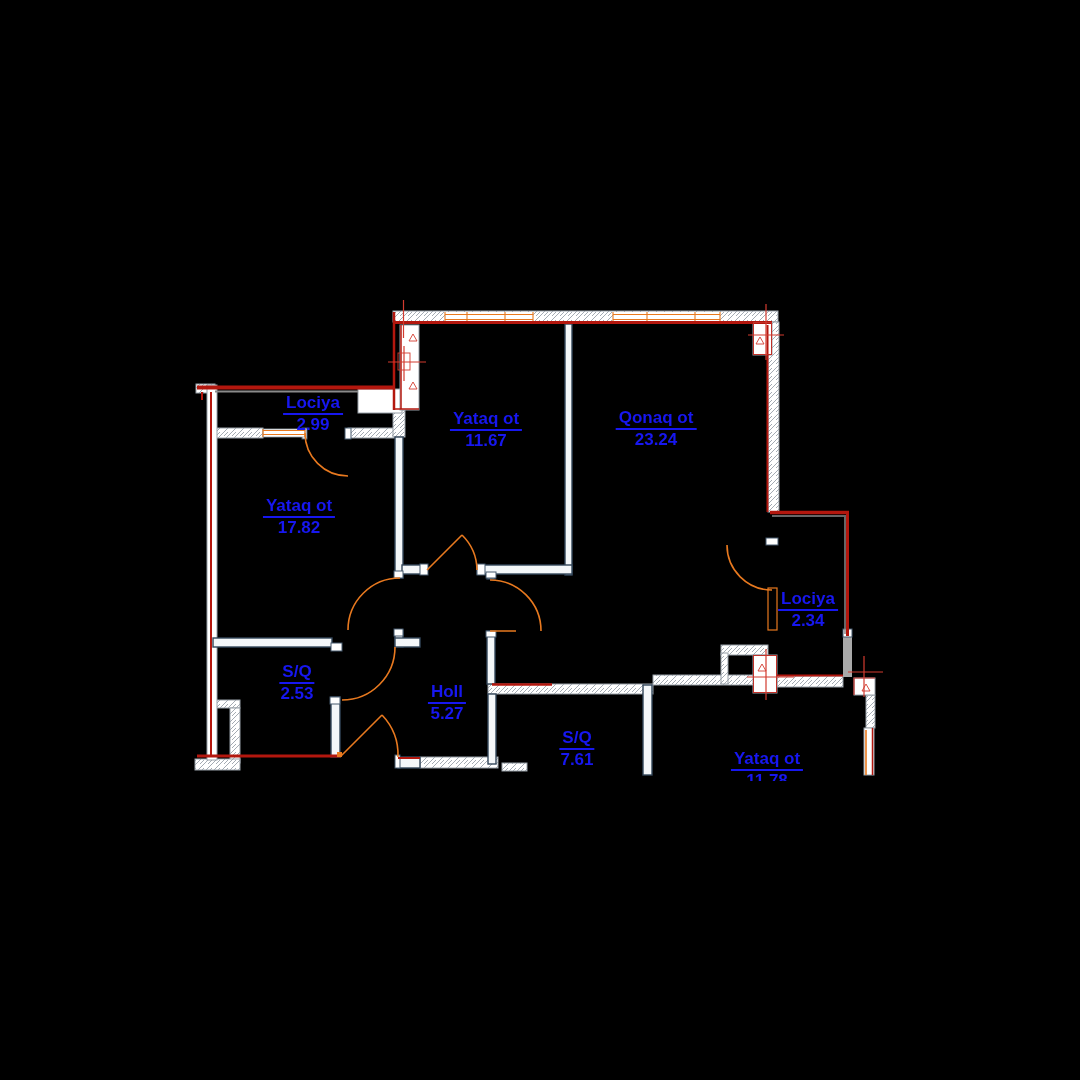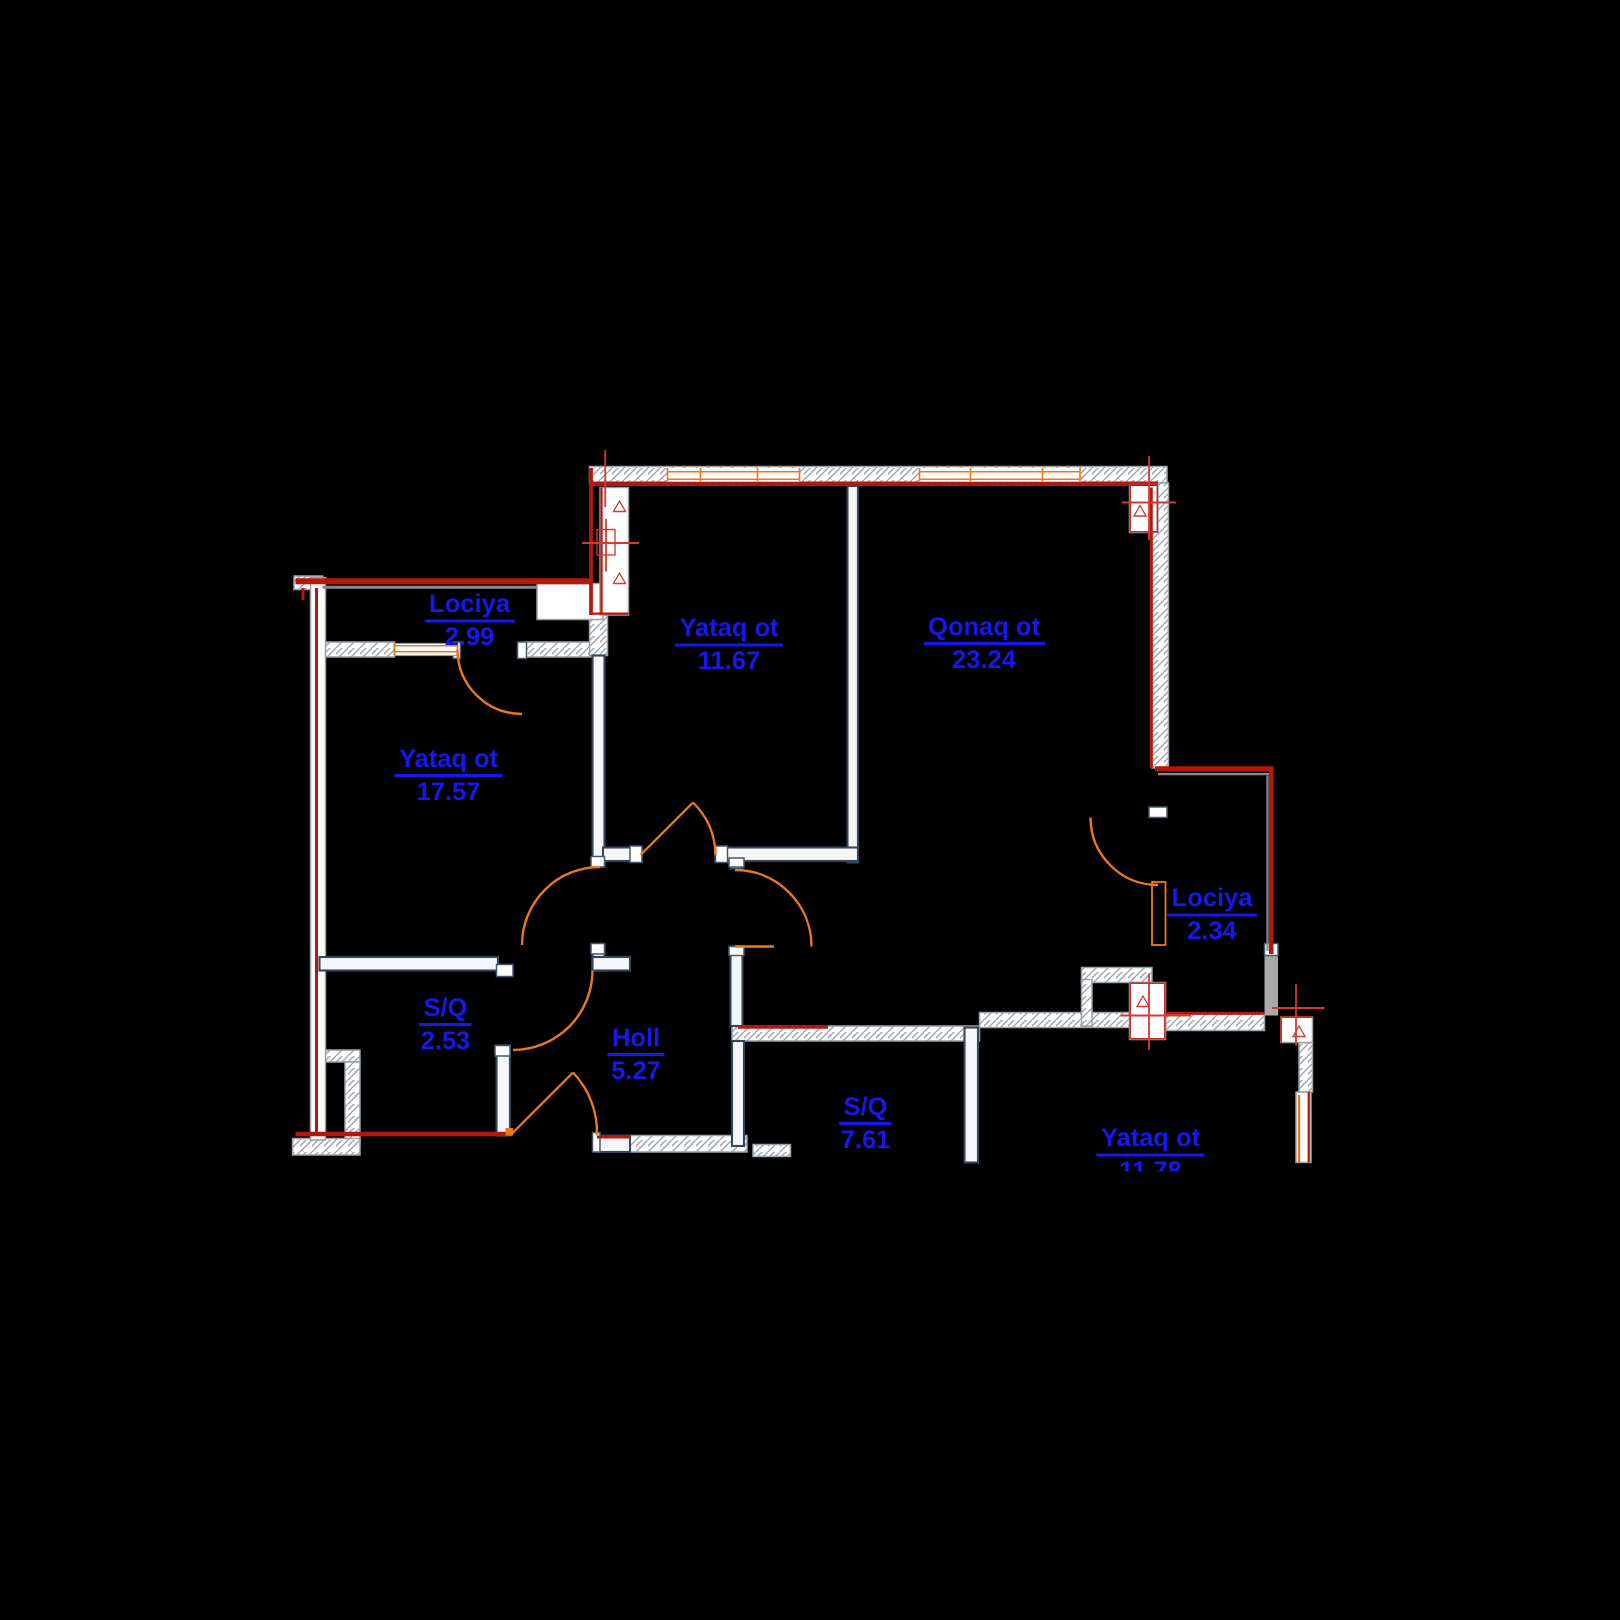--- a/index.html
+++ b/index.html
@@ -171,31 +171,31 @@
   <div class="room-label" style="left:486px;top:410px">
     <span class="room-name">Yataq ot</span>
     <span class="room-area">11.67</span>
   </div>
   <div class="room-label" style="left:656px;top:409px">
     <span class="room-name">Qonaq ot</span>
     <span class="room-area">23.24</span>
   </div>
   <div class="room-label" style="left:299px;top:497px">
     <span class="room-name">Yataq ot</span>
-    <span class="room-area">17.57</span>
+    <span class="room-area">17.82</span>
   </div>
   <div class="room-label" style="left:808px;top:590px">
     <span class="room-name">Lociya</span>
     <span class="room-area">2.34</span>
   </div>
   <div class="room-label" style="left:297px;top:663px">
     <span class="room-name">S/Q</span>
     <span class="room-area">2.53</span>
   </div>
-  <div class="room-label" style="left:424px;top:683px">
+  <div class="room-label" style="left:447px;top:683px">
     <span class="room-name">Holl</span>
     <span class="room-area">5.27</span>
   </div>
   <div class="room-label" style="left:577px;top:729px">
     <span class="room-name">S/Q</span>
     <span class="room-area">7.61</span>
   </div>
   <div class="room-label" style="left:767px;top:750px">
     <span class="room-name">Yataq ot</span>
     <span class="room-area">11.78</span>

